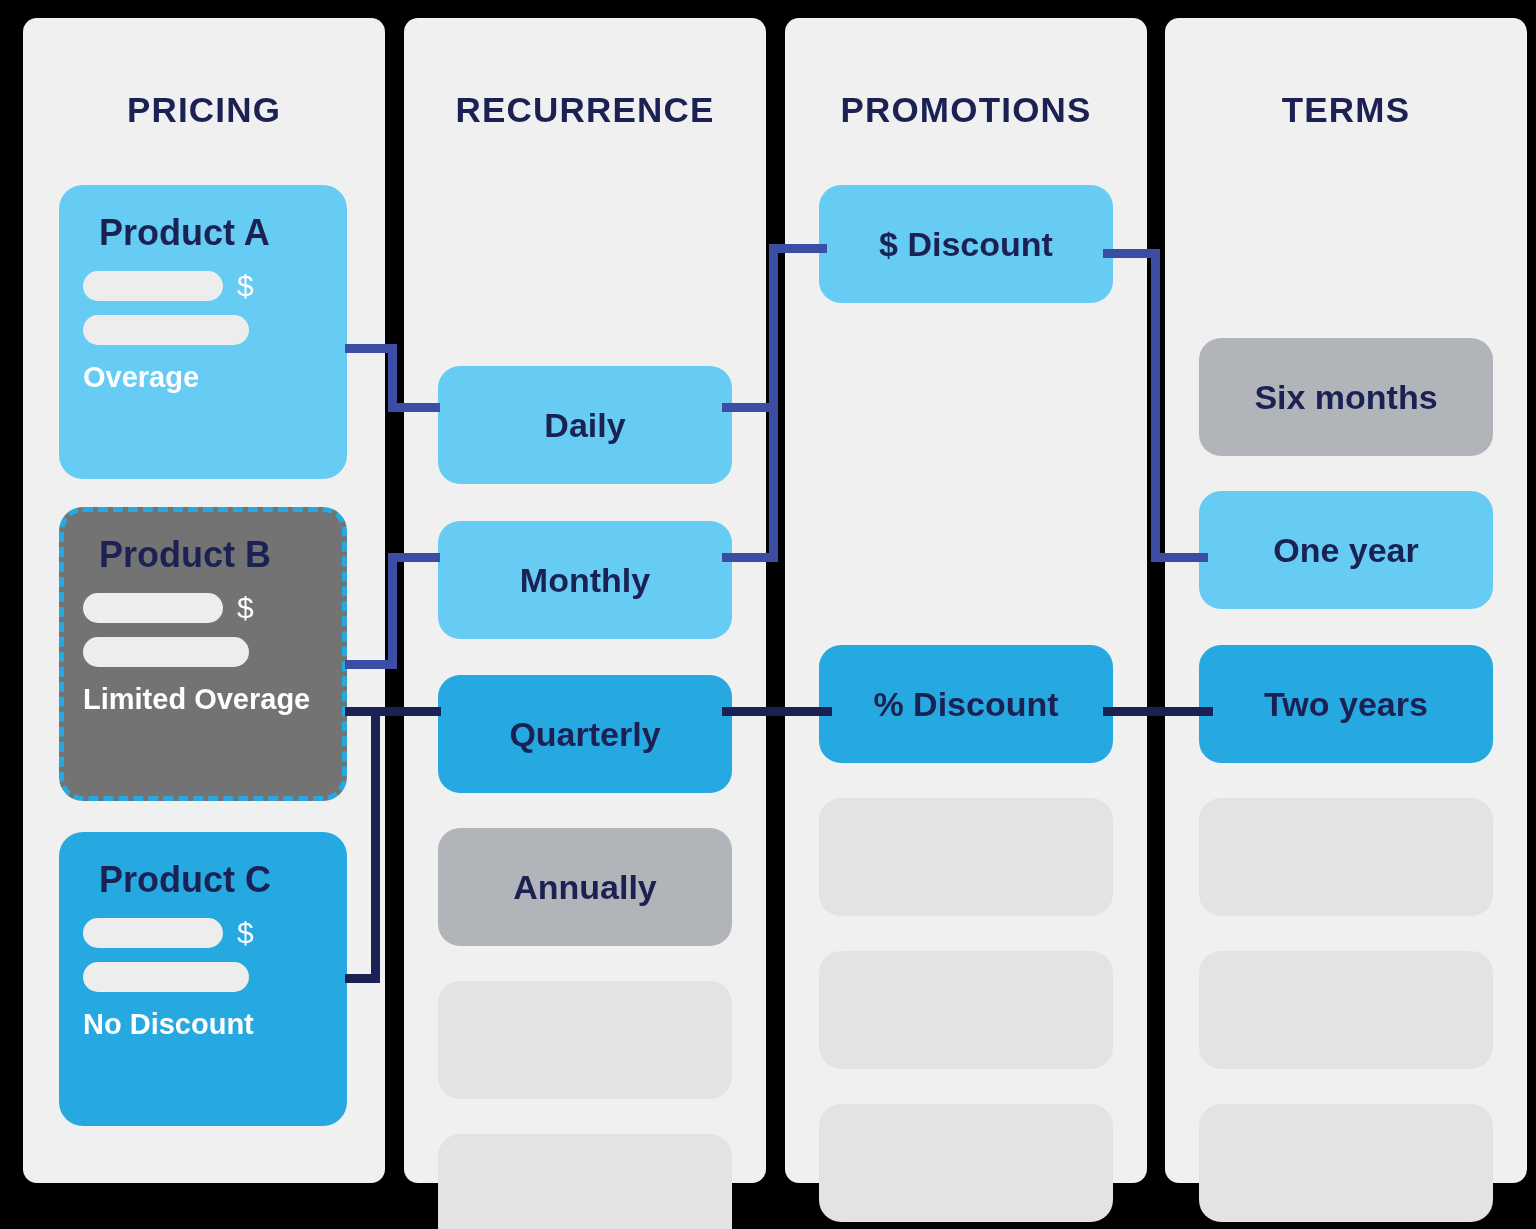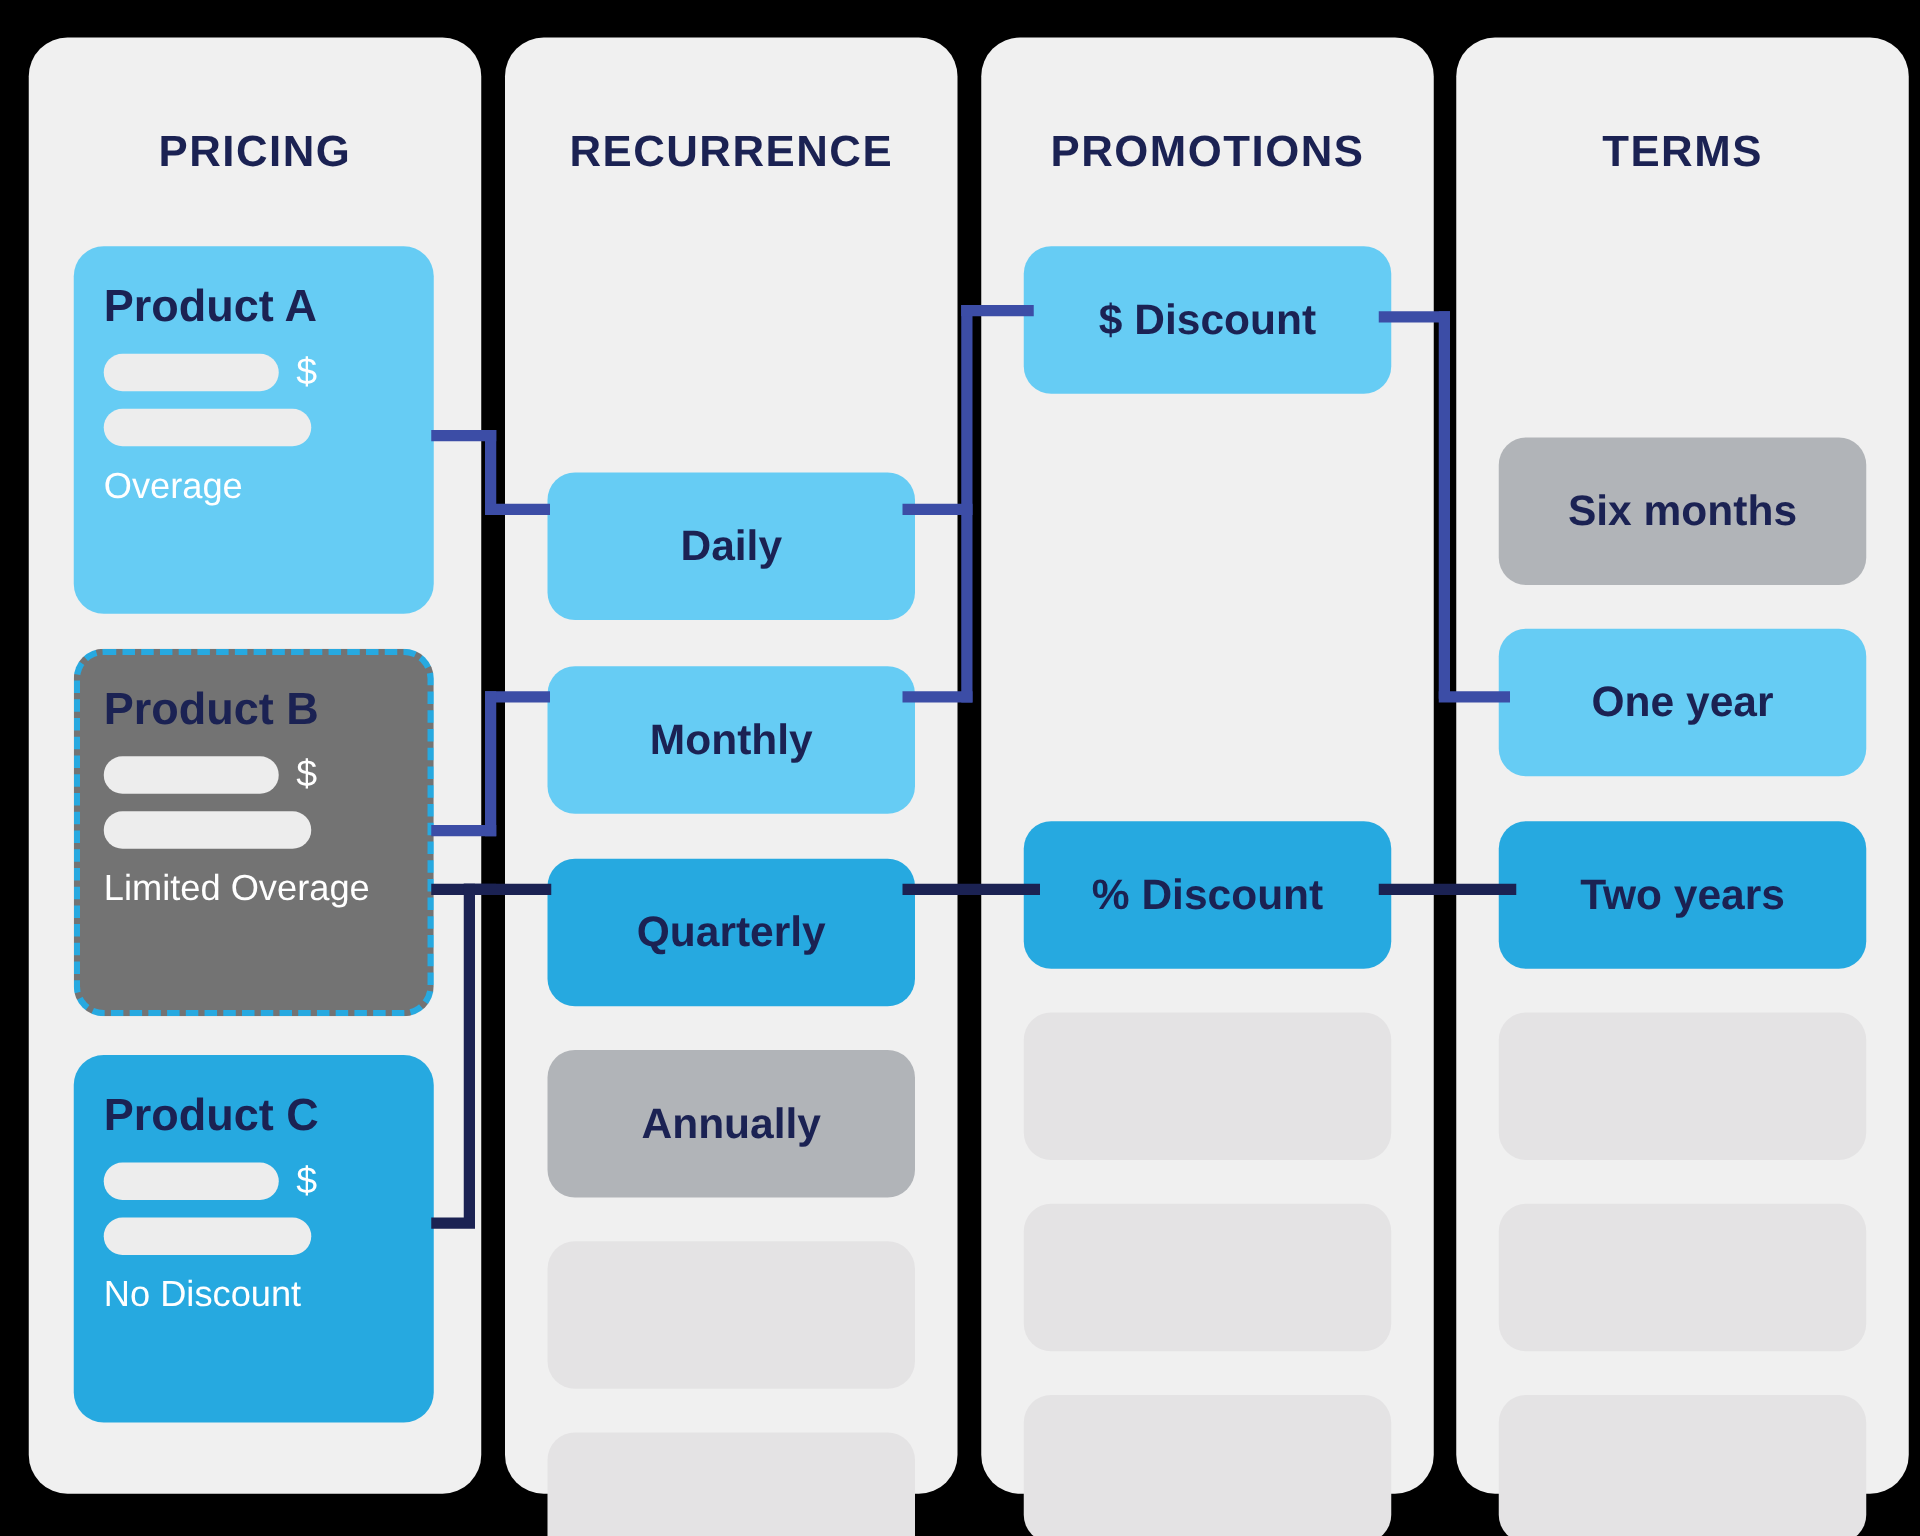--- a/index.html
+++ b/index.html
@@ -12,25 +12,25 @@
     position: relative;
     width: 1536px;
     height: 1229px;
     background: #000000;
     overflow: hidden;
   }
 
   
   .column {
     position: absolute;
-    top: 30px;
+    top: 18px;
     width: 362px;
     height: 1165px;
     background: #F0F0F0;
-    border-radius: 31px;
+    border-radius: 14px;
   }
   #col-pricing    { left: 23px;   }
   #col-recurrence { left: 404px;  }
   #col-promotions { left: 785px;  }
   #col-terms      { left: 1165px; }
 
   .column-title {
     position: absolute;
     top: 72px;
     left: 0; right: 0;
@@ -81,20 +81,21 @@
     padding: 25px 19px 0 19px;
   }
   .product.pC { background: #26A9E0; top: 814px; }
 
   .product-title {
     font-size: 36px;
     font-weight: bold;
     color: #1B2253;
     line-height: 1;
     margin-bottom: 20px;
+    margin-left: 16px;
   }
   .bar-row {
     display: flex;
     align-items: center;
     margin-bottom: 14px;
   }
   .bar {
     background: #EDEDED;
     border-radius: 16px;
     height: 30px;
@@ -105,21 +106,21 @@
     color: #FFFFFF;
     font-size: 30px;
     font-weight: normal;
     margin-left: 14px;
     line-height: 1;
   }
   .overage {
     margin-top: 16px;
     font-size: 29px;
     color: #FFFFFF;
-    font-weight: normal;
+    font-weight: bold;
     white-space: nowrap;
   }
 
   
   .wire {
     position: absolute;
     background: #3C4DA6;
   }
   .wire.dark { background: #1B2253; }
 </style>

